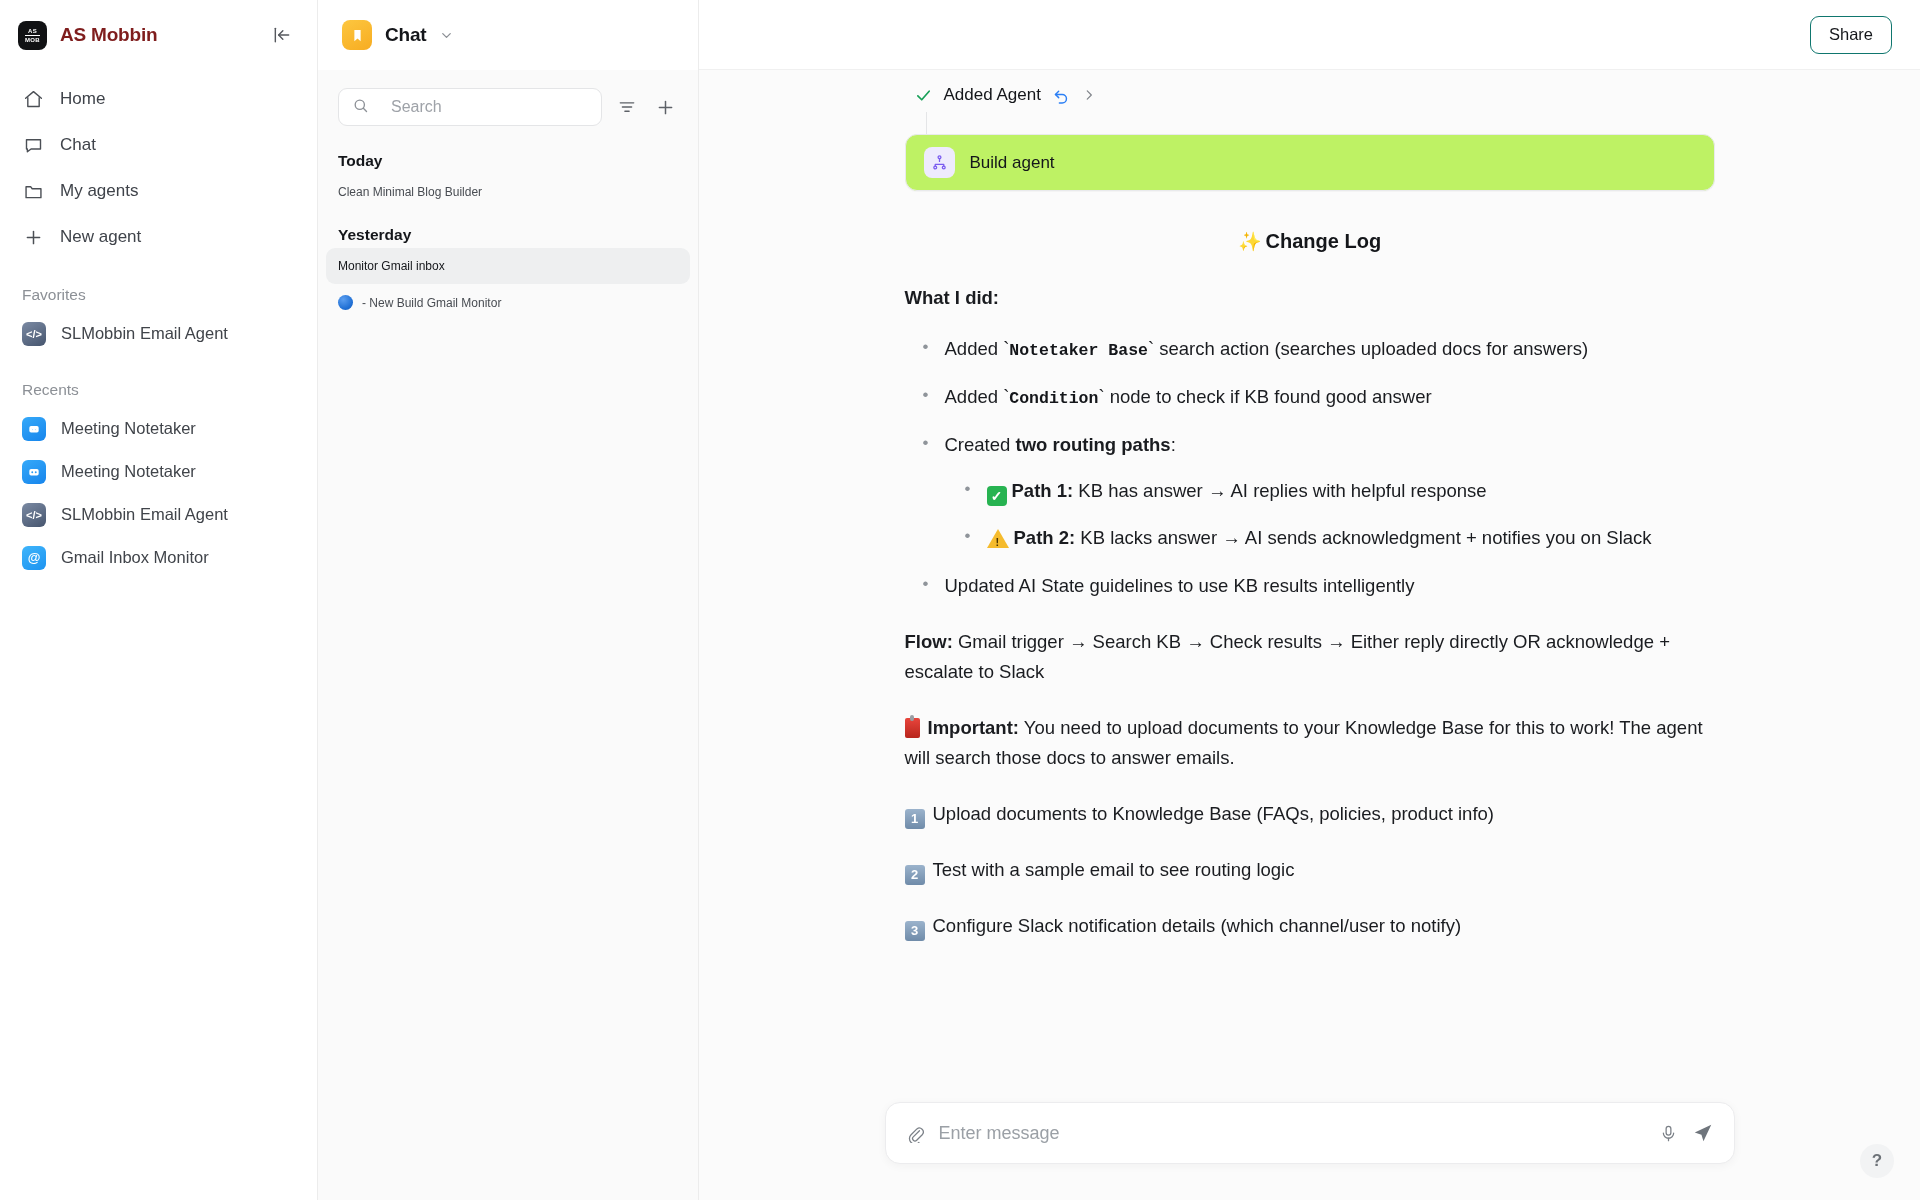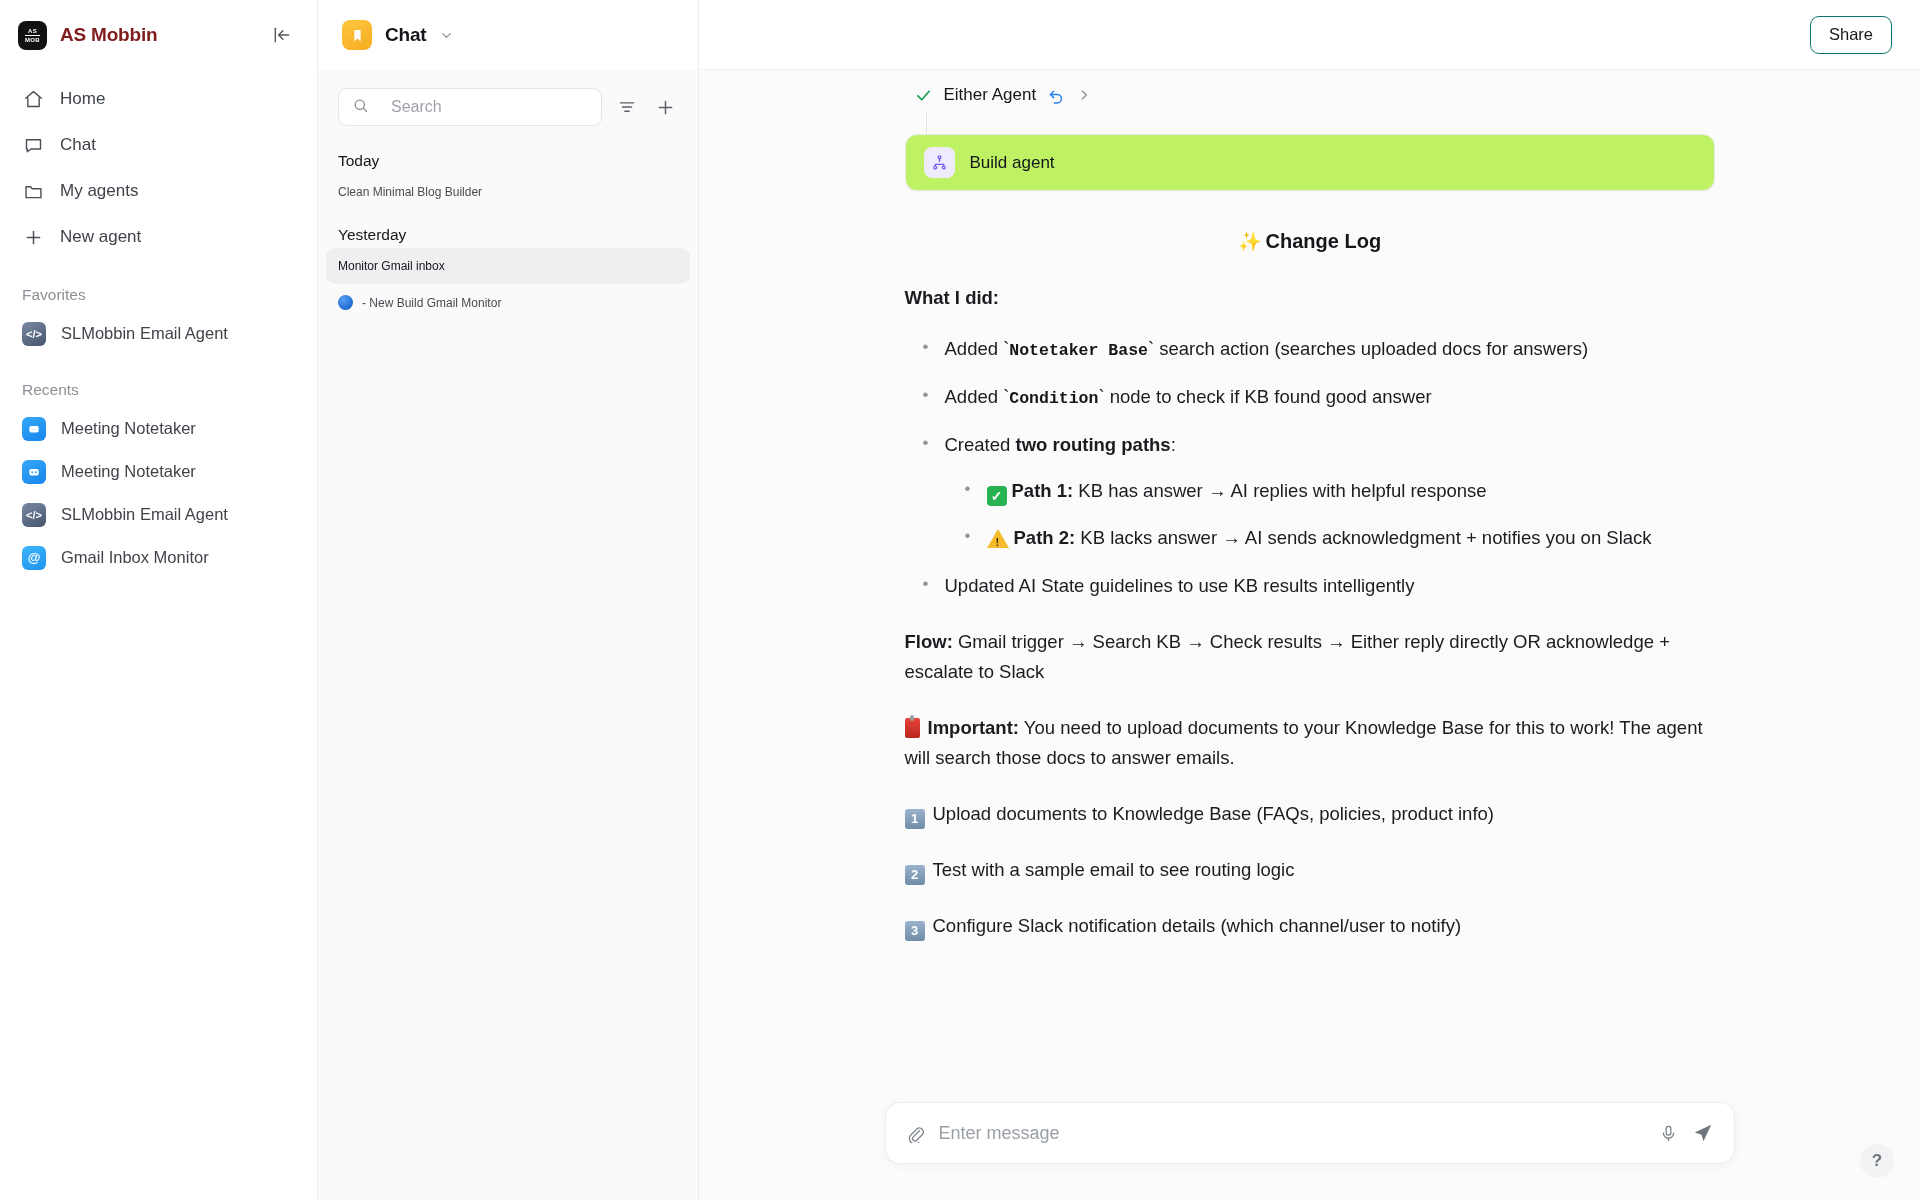--- a/index.html
+++ b/index.html
@@ -87,21 +87,21 @@
     flex: 1; height: 38px; border: 1px solid #e4e5e7; border-radius: 9px;
     background: #ffffff; display: flex; align-items: center; gap: 22px; padding: 0 13px;
   }
   .search-box input {
     border: none; outline: none; background: transparent;
     font-size: 16px; color: #3c4046; font-family: inherit; width: 100%;
   }
   .search-box input::placeholder { color: #9ea2a8; }
   .cp-iconbtn { width: 26px; height: 26px; display: flex; align-items: center; justify-content: center; color: #5d6167; cursor: pointer;}
   .cp-group-title {
-    font-size: 15.5px; font-weight: 400; color: #14161a;
+    font-size: 15.5px; font-weight: 700; color: #14161a;
     padding: 16px 20px 4px 20px;
   }
   .conv-item {
     margin: 0 8px; padding: 11px 12px; border-radius: 9px;
     font-size: 12px; color: #484c52; cursor: pointer;
     display: flex; align-items: center; gap: 9px;
     white-space: nowrap; overflow: hidden; text-overflow: ellipsis;
   }
   .conv-item.active { background: #eeeff0; color: #15171b; }
   .blue-dot {
@@ -376,21 +376,21 @@
 
     <div class="scrollarea">
       <div class="msgwrap">
 
         <div class="step-row">
           <span class="step-check">
             <svg width="17" height="17" viewBox="0 0 24 24" fill="none" stroke="currentColor" stroke-width="2.4" stroke-linecap="round" stroke-linejoin="round">
               <polyline points="4,12.5 9.5,18 20,6"></polyline>
             </svg>
           </span>
-          <span class="step-label">Either Agent</span>
+          <span class="step-label">Added Agent</span>
           <span class="step-undo">
             <svg width="17" height="17" viewBox="0 0 24 24" fill="none" stroke="currentColor" stroke-width="2" stroke-linecap="round" stroke-linejoin="round">
               <polyline points="8,6 3.5,10.5 8,15"></polyline>
                 <path d="M3.5 10.5h9.5a6 6 0 0 1 0 12H9"></path>
             </svg>
           </span>
           <span class="step-chev">
             <svg width="14" height="14" viewBox="0 0 24 24" fill="none" stroke="currentColor" stroke-width="2" stroke-linecap="round" stroke-linejoin="round">
               <polyline points="9,5 16,12 9,19"></polyline>
             </svg>

